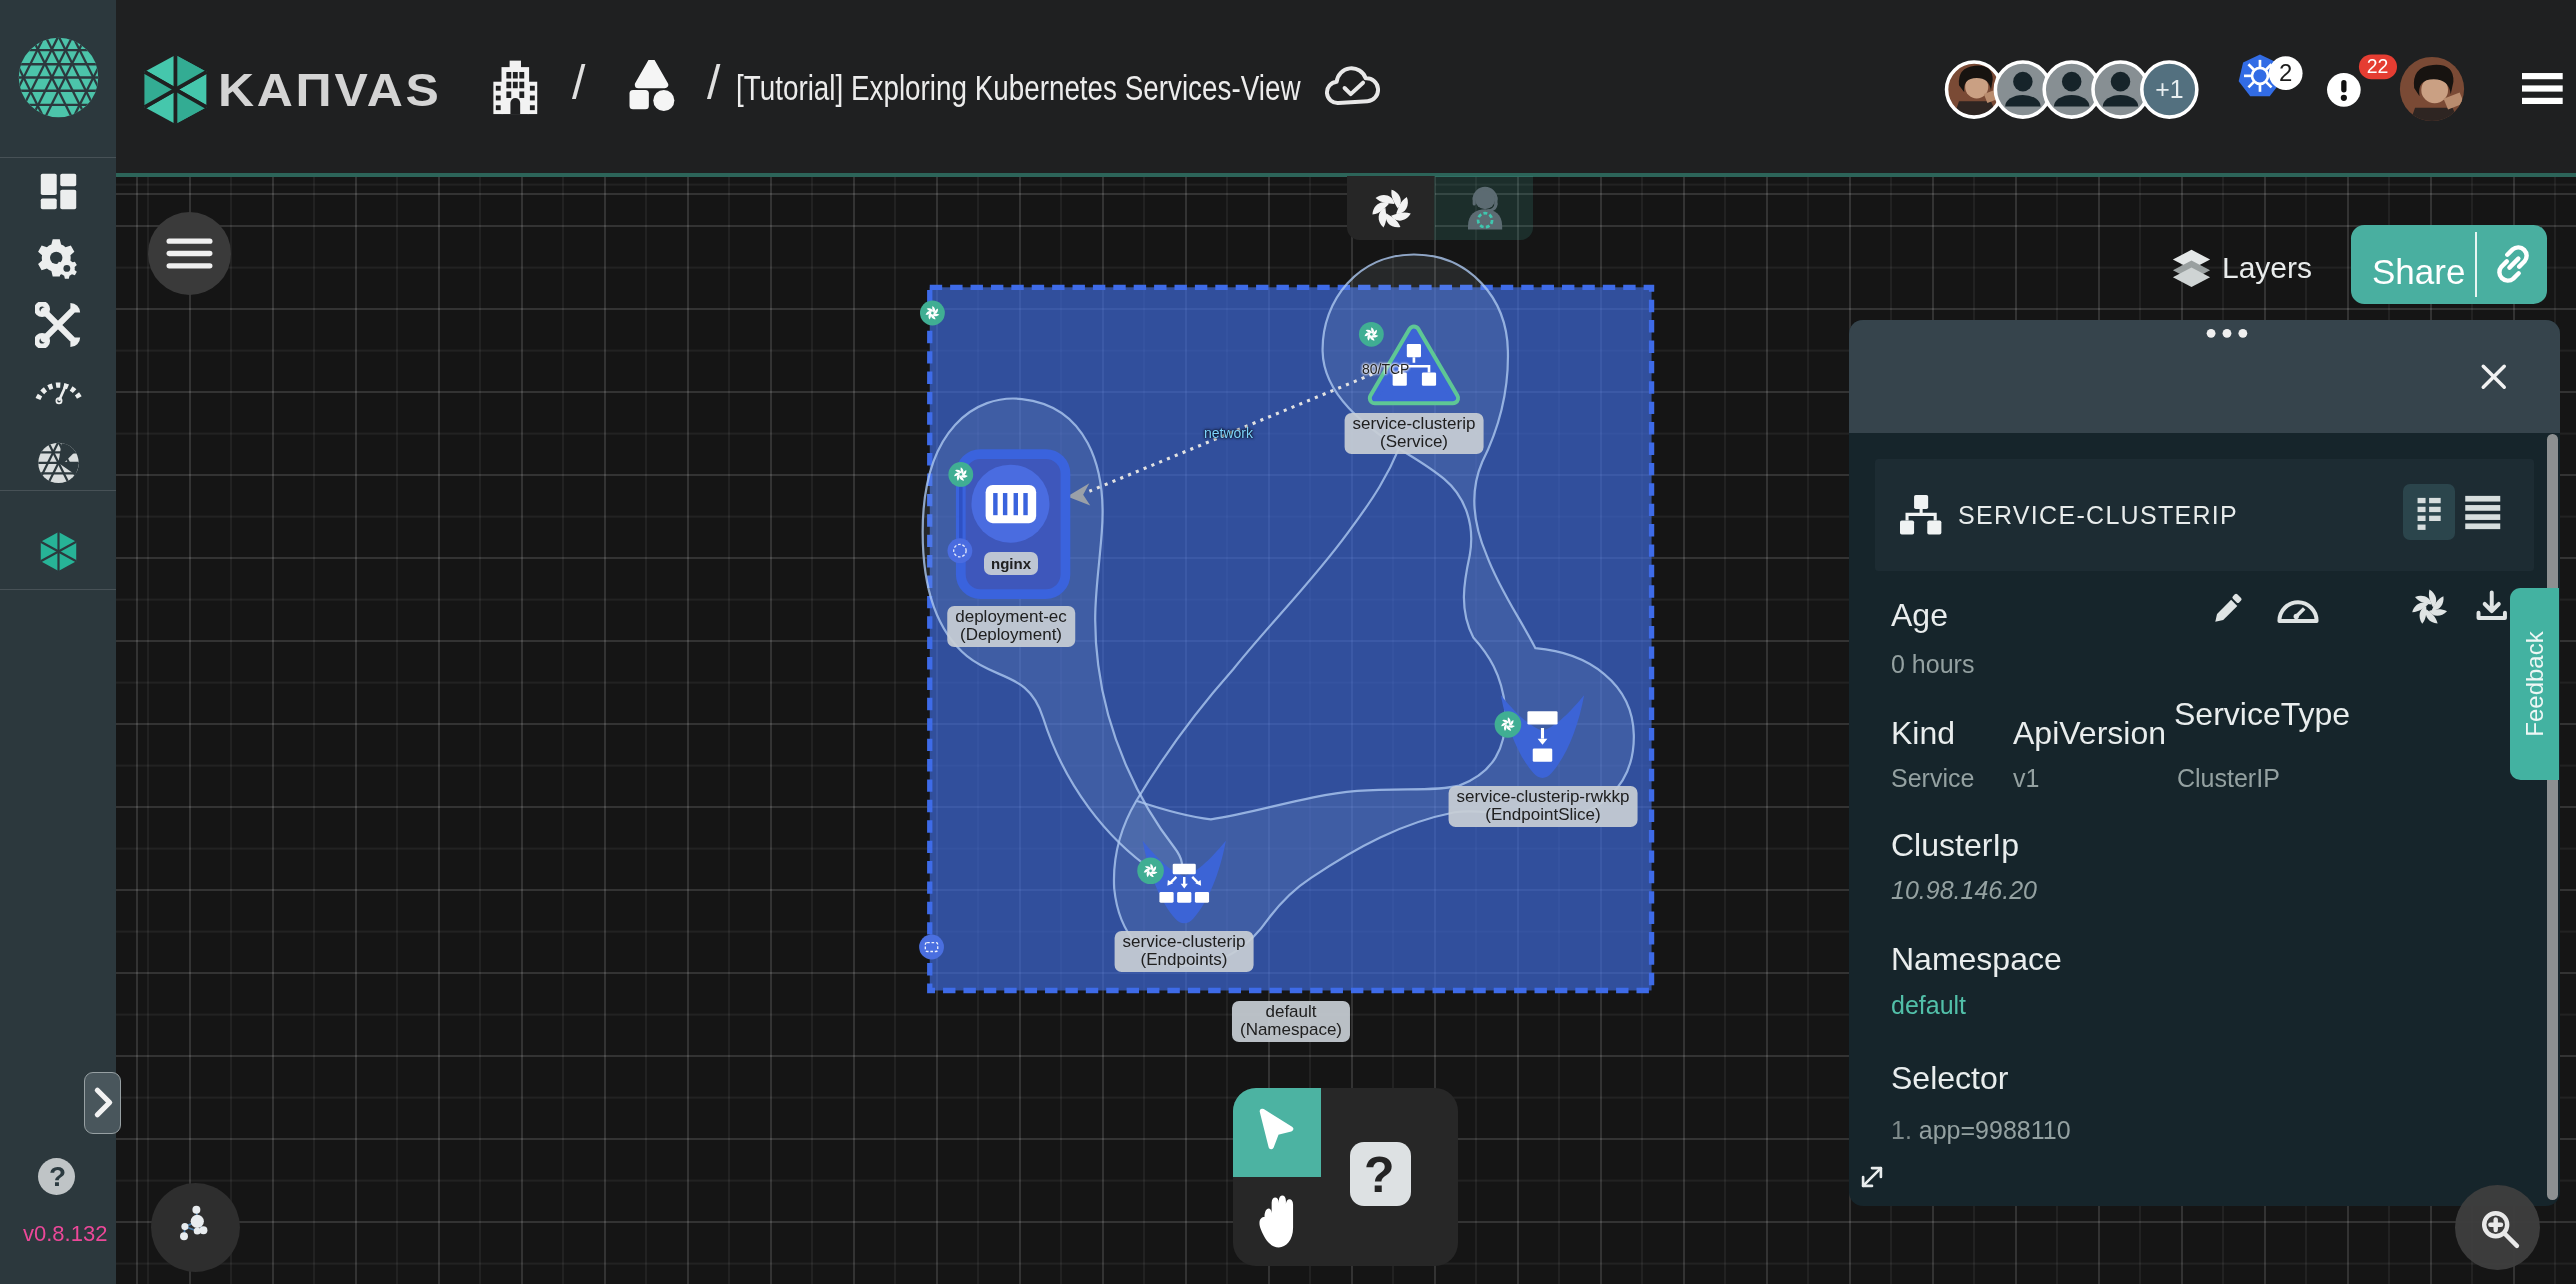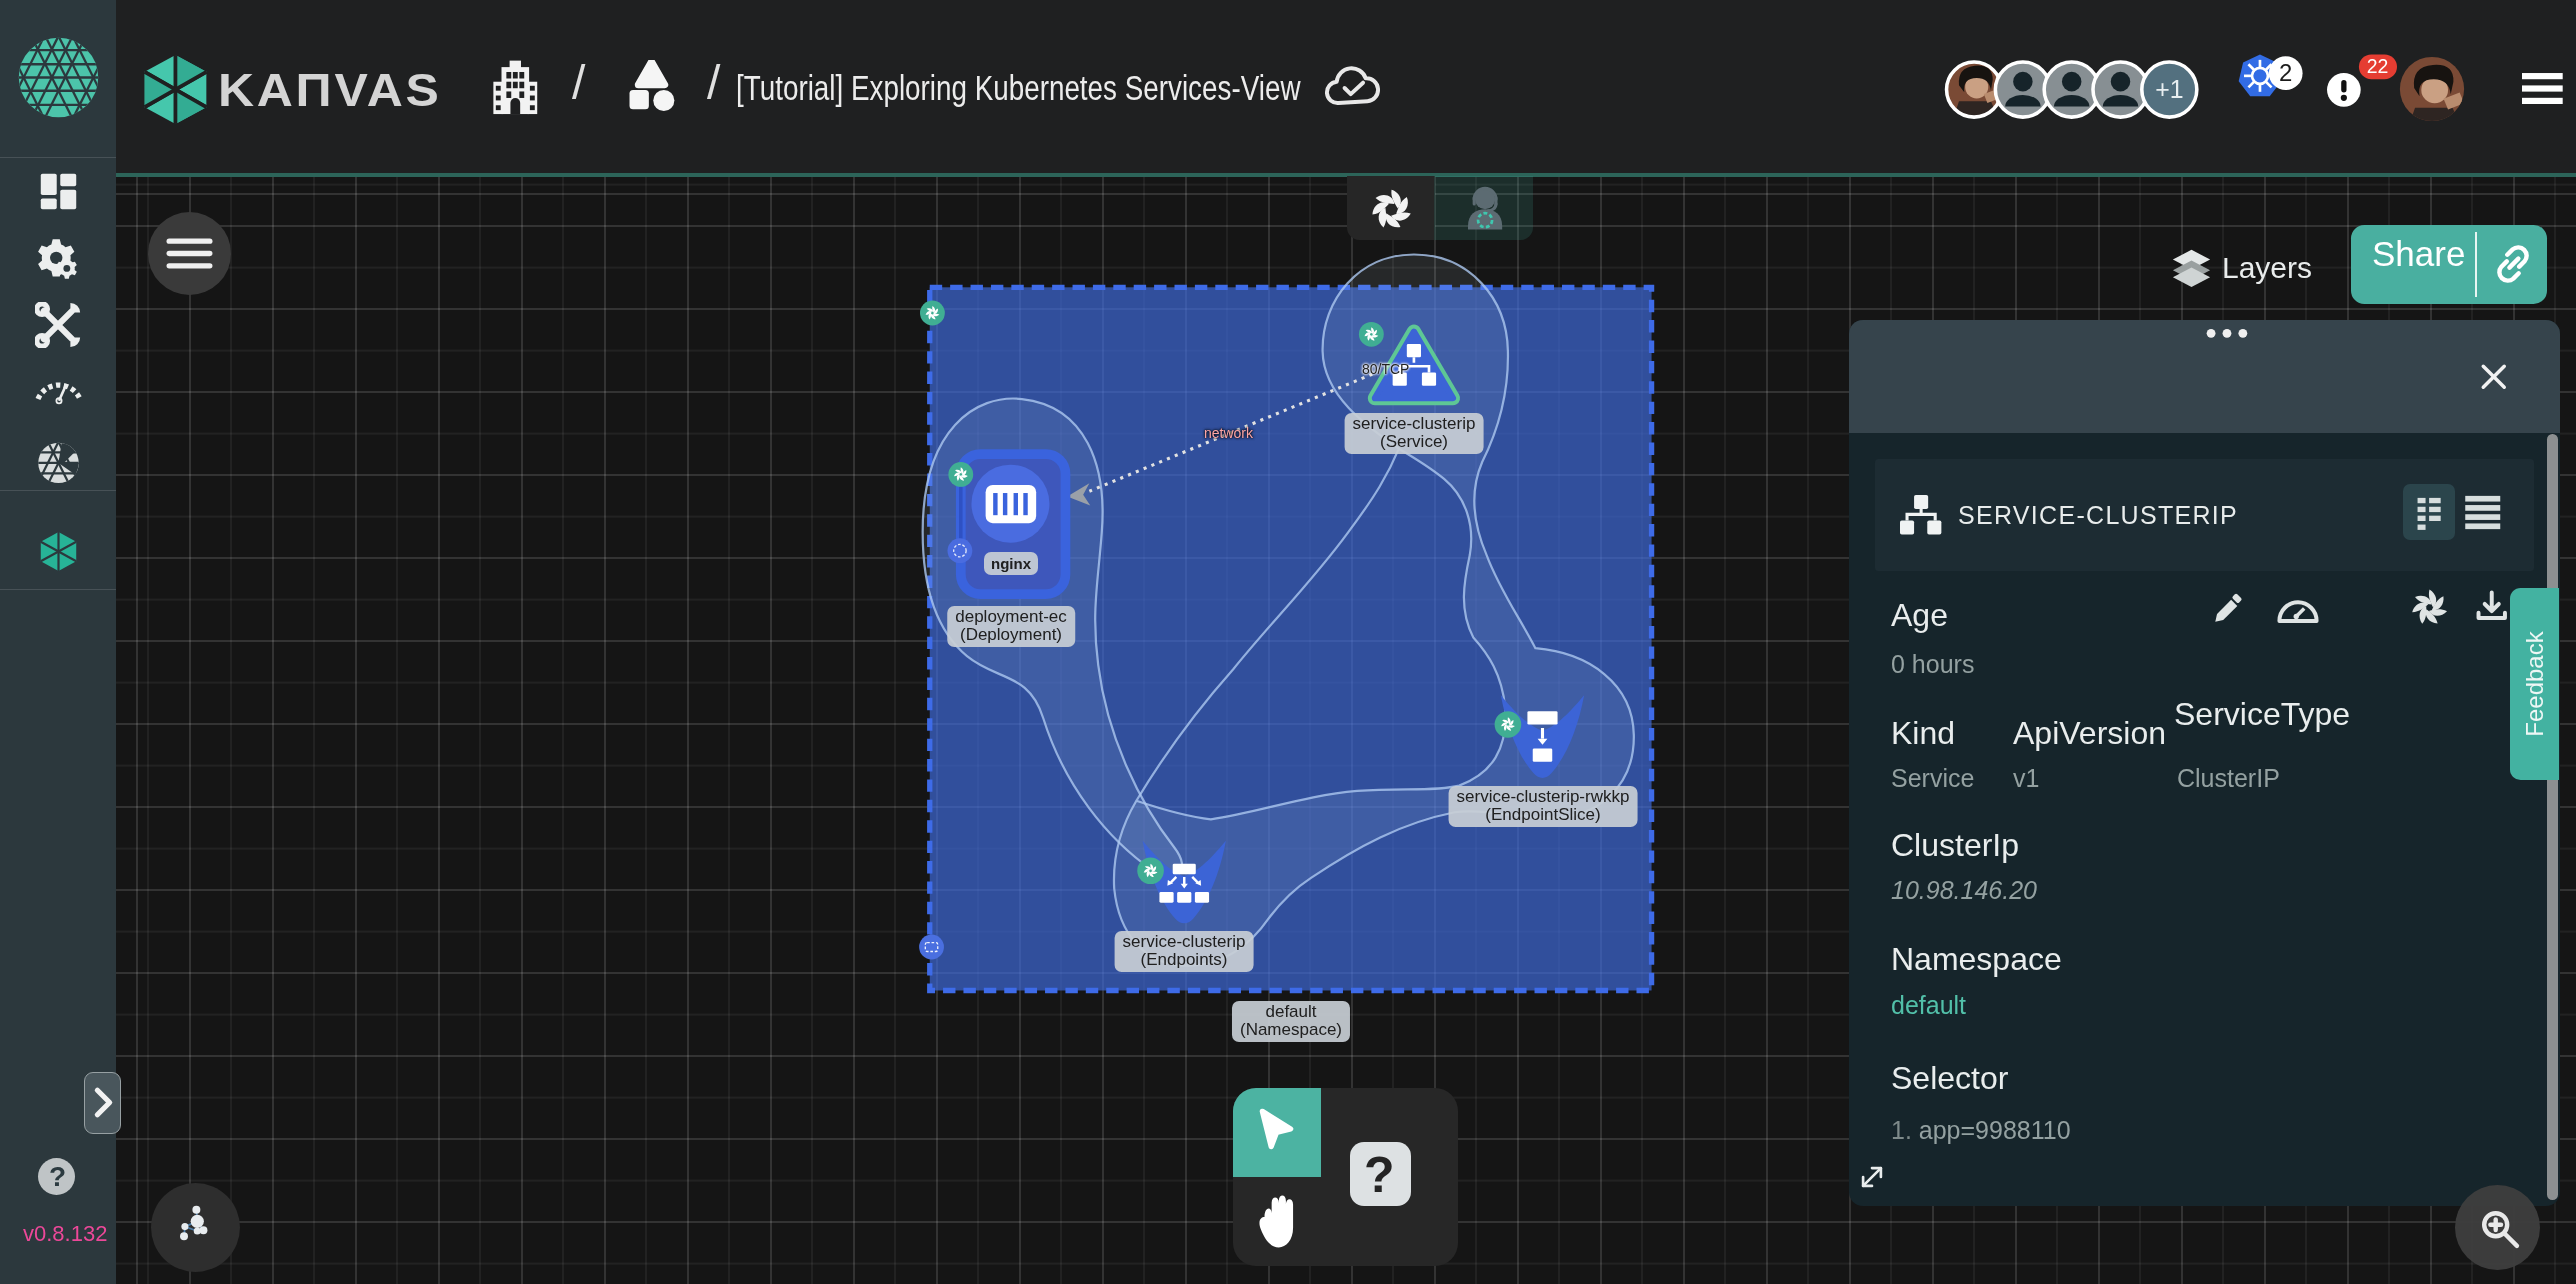--- a/index.html
+++ b/index.html
@@ -192,21 +192,21 @@
     <rect x="1043" y="1063" width="14" height="10" rx="2" fill="none" stroke="rgba(255,255,255,0.9)" stroke-width="1.5" stroke-dasharray="3 2"></rect>
   </g>
 </svg>
 
 <div class="glabel" style="left:1011px;top:552px;font-size:15px;line-height:18px;padding:2.7px 7px;font-weight:bold;">nginx</div>
 <div class="glabel" style="left:1414px;top:413px;">service-clusterip<br>(Service)</div>
 <div class="glabel" style="left:1011px;top:606px;">deployment-ec<br>(Deployment)</div>
 <div class="glabel" style="left:1184px;top:931px;">service-clusterip<br>(Endpoints)</div>
 <div class="glabel" style="left:1543px;top:786px;">service-clusterip-rwkkp<br>(EndpointSlice)</div>
 <div class="glabel" style="left:1291px;top:1001px;">default<br>(Namespace)</div>
-<div class="abs" style="left:1204px;top:425px;color:#fca5a5;font-size:14px;text-shadow:0 0 2.7px #000,0 0 2.7px #000;">network</div>
+<div class="abs" style="left:1204px;top:425px;color:#7dd3fc;font-size:14px;text-shadow:0 0 2.7px #000,0 0 2.7px #000;">network</div>
 <div class="abs" style="left:1362px;top:361px;color:#222;font-size:14px;text-shadow:0 0 2.7px #fff,0 0 2.7px #fff,0 0 2.7px #fff;">80/TCP</div>
 
 <div class="circbtn" style="left:148px;top:212px;width:83px;height:83px;background:#3a3a3a;"></div>
 <svg class="abs" width="53" height="39" style="left:163px;top:234px;" viewBox="0 0 60 44">
   <g stroke="#f0f0f0" stroke-width="6" stroke-linecap="round">
     <line x1="7" y1="8" x2="53" y2="8"></line>
       <line x1="7" y1="22" x2="53" y2="22"></line>
       <line x1="7" y1="36" x2="53" y2="36"></line>
   </g>
 </svg>
@@ -241,21 +241,21 @@
 
 <svg class="abs" width="41" height="39" style="left:2171px;top:248px;" viewBox="0 0 46 44">
   <g>
     <path d="M 23 2 L 44 13 L 23 24 L 2 13 Z" fill="#e4e7e7"></path>
     <path d="M 23 14 L 44 25 L 23 36 L 2 25 Z" fill="#9aa0a0"></path>
     <path d="M 23 22 L 44 33 L 23 44 L 2 33 Z" fill="#cfd4d4"></path>
   </g>
 </svg>
 <div class="abs" style="left:2222px;top:251px;color:#e9ecec;font-size:30px;">Layers</div>
 <div id="share"></div>
-<div class="abs" style="left:2372px;top:234px;color:#fff;font-size:35px;">Share</div>
+<div class="abs" style="left:2372px;top:252px;color:#fff;font-size:35px;">Share</div>
 <div class="abs" style="left:2475px;top:232px;width:1.8px;height:65px;background:#e8f5f2;"></div>
 <svg class="abs" width="48" height="48" style="left:2489px;top:240px;" viewBox="0 0 54 54">
   <g fill="none" stroke="#fff" stroke-width="5" stroke-linecap="round">
     <path d="M 23 31 L 33 21"></path>
     <path d="M 20 24 l -6 6 a 9.5 9.5 0 0 0 13.4 13.4 l 6 -6"></path>
     <path d="M 34 30 l 6 -6 A 9.5 9.5 0 0 0 26.6 10.6 l -6 6"></path>
   </g>
 </svg>
 
 <div id="toolbar"></div>

